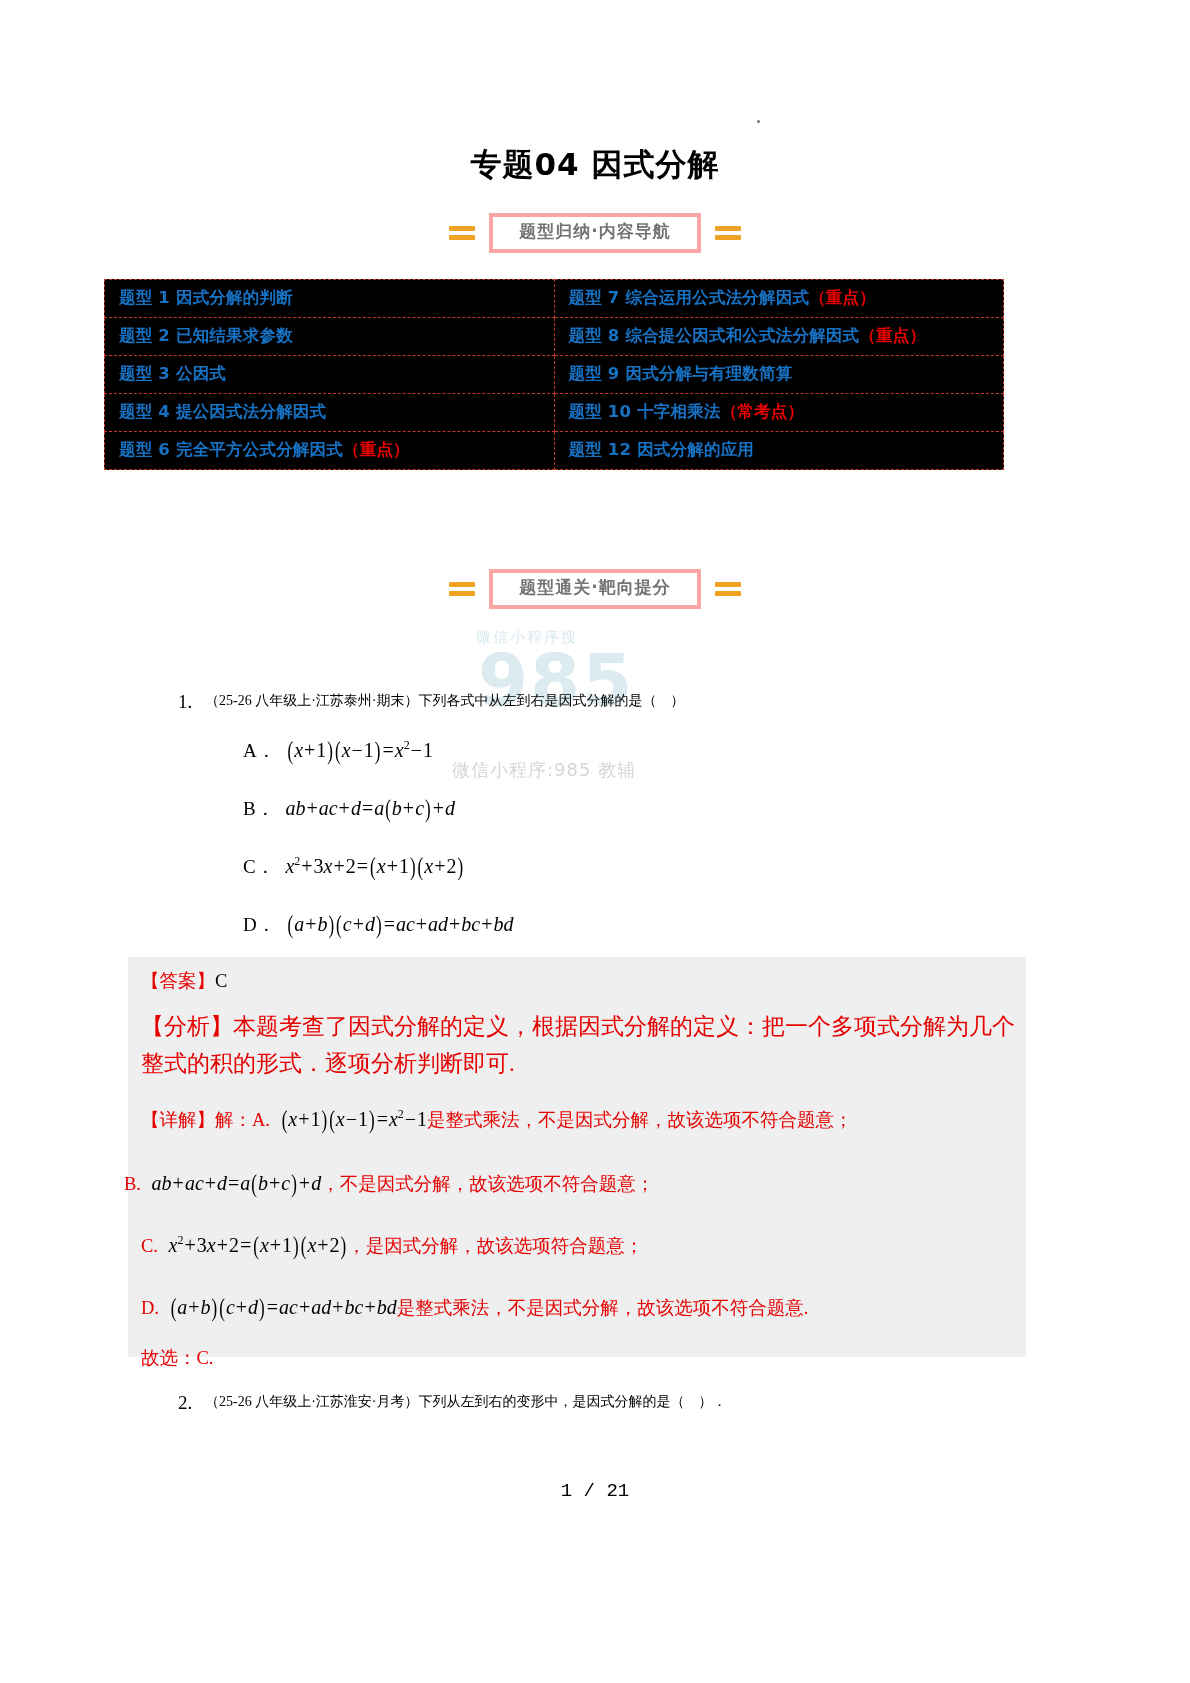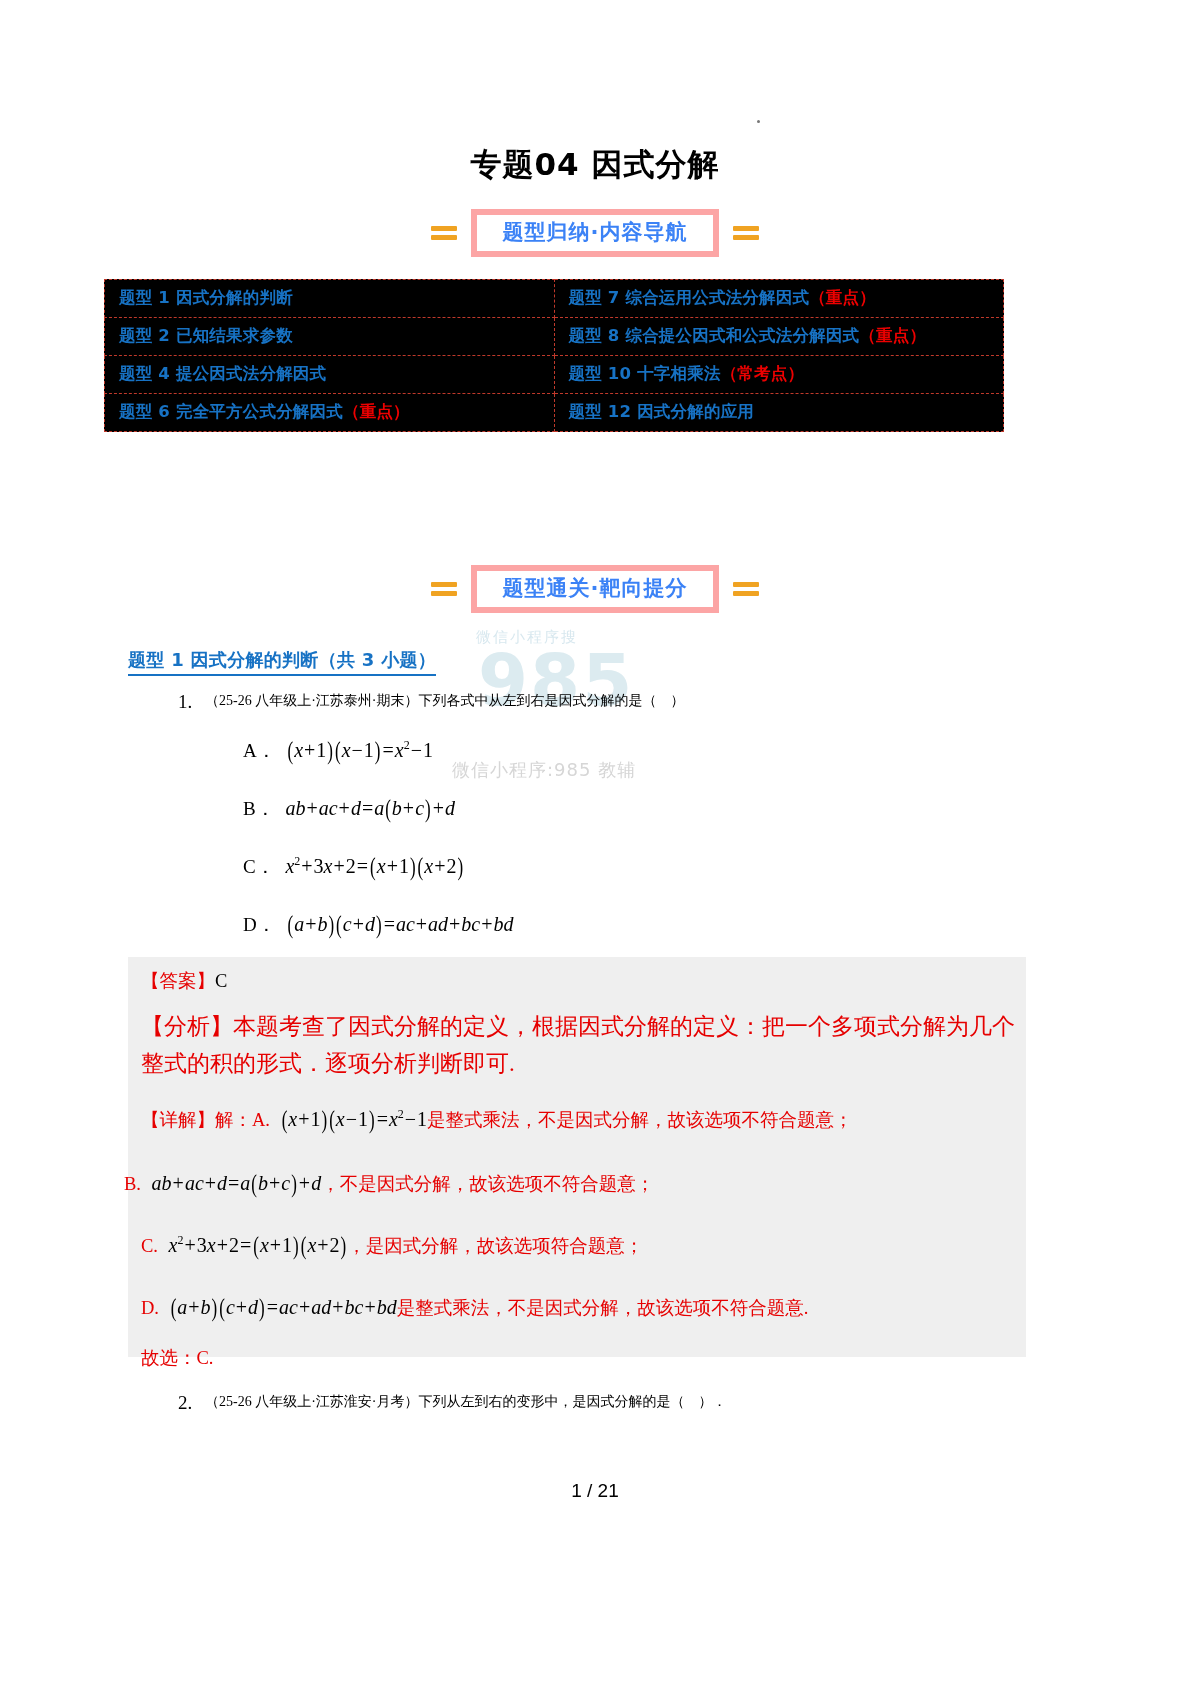--- a/index.html
+++ b/index.html
@@ -71,27 +71,27 @@
   }
   .bars i {
     display: block;
     height: 5px;
     background: #f0a322;
     border-radius: 1px;
   }
   .bars i:nth-child(1) { width: 26px; }
   .bars i:nth-child(2) { width: 26px; }
   .banner-box {
-    border: 6px solid #fca5a5;
+    border: 4px solid #fca5a5;
     background: #ffffff;
     padding: 5px 26px 7px 26px;
     font-family: "DejaVu Sans", "Liberation Sans", sans-serif;
-    font-size: 21px;
-    font-weight: bold;
-    color: #3b82f6;
+    font-size: 17px;
+    font-weight: bold;
+    color: #737373;
     letter-spacing: 1px;
     line-height: 1.15;
   }
 
   
   .nav-table {
     position: absolute;
     left: 104px;
     top: 279px;
     width: 900px;
@@ -236,21 +236,21 @@
 
   
   .footer {
     position: absolute;
     left: 0;
     top: 1480px;
     width: 1190px;
     text-align: center;
     font-size: 19px;
     color: #000;
-    font-family: Liberation Sans, sans-serif;
+    font-family: Liberation Mono, monospace;
   }
 </style>
 </head>
 <body>
 
 <div class="page">
 
   <div class="top-dot"></div>
 
   <div class="doc-title">专题04 因式分解</div>
@@ -273,20 +273,24 @@
     <tbody>
       <tr>
         <td><span>题型 1  因式分解的判断</span><span class="hl"></span></td>
         <td><span>题型 7  综合运用公式法分解因式</span><span class="hl">（重点）</span></td>
       </tr>
       <tr>
         <td><span>题型 2  已知结果求参数</span><span class="hl"></span></td>
         <td><span>题型 8  综合提公因式和公式法分解因式</span><span class="hl">（重点）</span></td>
       </tr>
       <tr>
+        <td><span>题型 3  公因式</span><span class="hl"></span></td>
+        <td><span>题型 9  因式分解与有理数简算</span><span class="hl"></span></td>
+      </tr>
+      <tr>
         <td><span>题型 4  提公因式法分解因式</span><span class="hl"></span></td>
         <td><span>题型 10  十字相乘法</span><span class="hl">（常考点）</span></td>
       </tr>
       <tr>
         <td><span>题型 6  完全平方公式分解因式</span><span class="hl">（重点）</span></td>
         <td><span>题型 12  因式分解的应用</span><span class="hl"></span></td>
       </tr>
     </tbody>
   </table>
 
@@ -301,21 +305,20 @@
           <i></i>
           <i></i>
         </span>
     </div>
   </div>
 
   <div class="wm wm-small1">微信小程序搜</div>
   <div class="wm wm-big">985</div>
   <div class="wm wm-line">微信小程序:985 教辅</div>
 
-  <div class="section-head">题型 1 因式分解的判断（共 3 小题）</div>
 
   <div class="content">
 
     <div class="q-num" style="left:178px; top:691px;">1.</div>
     <div class="q-line" style="left:205px; top:691px;">
       <span>（25-26 八年级上·江苏泰州·期末）</span><span>下列各式中从左到右是因式分解的是（　）</span>
     </div>
 
     <div class="opt" style="left:243px; top:738px;">
       <span class="lbl">A．</span>

